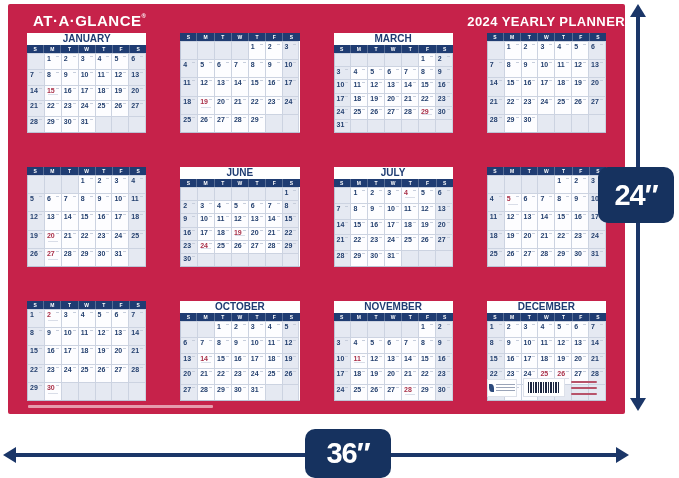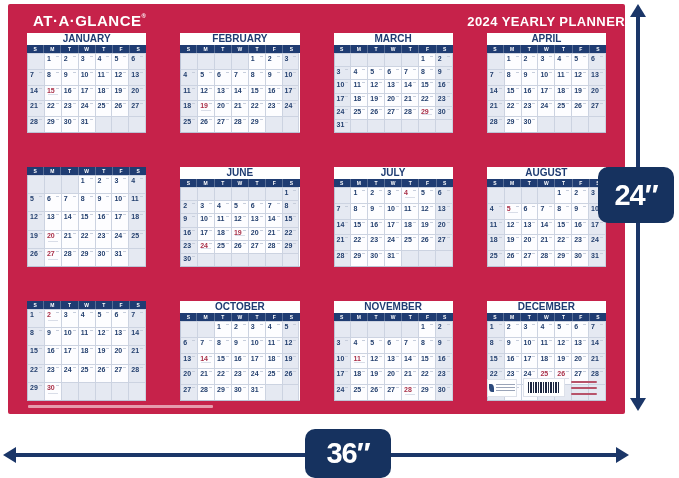--- a/index.html
+++ b/index.html
@@ -197,21 +197,20 @@
           </div>
           <div class="cell">
             <span class="d">31</span>
           </div>
           <div class="cell emp"></div>
           <div class="cell emp"></div>
           <div class="cell we emp"></div>
         </div>
       </div>
       <div class="month">
-        <div class="mname">FEBRUARY</div>
         <div class="dow">
           <span class="dw">S</span>
           <span class="dw">M</span>
           <span class="dw">T</span>
           <span class="dw">W</span>
           <span class="dw">T</span>
           <span class="dw">F</span>
           <span class="dw">S</span>
         </div>
         <div class="mgrid" style="grid-template-rows: repeat(5, 1fr);">
@@ -422,21 +421,20 @@
           </div>
           <div class="cell emp"></div>
           <div class="cell emp"></div>
           <div class="cell emp"></div>
           <div class="cell emp"></div>
           <div class="cell emp"></div>
           <div class="cell we emp"></div>
         </div>
       </div>
       <div class="month">
-        <div class="mname">APRIL</div>
         <div class="dow">
           <span class="dw">S</span>
           <span class="dw">M</span>
           <span class="dw">T</span>
           <span class="dw">W</span>
           <span class="dw">T</span>
           <span class="dw">F</span>
           <span class="dw">S</span>
         </div>
         <div class="mgrid" style="grid-template-rows: repeat(5, 1fr);">
@@ -868,21 +866,20 @@
           </div>
           <div class="cell">
             <span class="d">31</span>
           </div>
           <div class="cell emp"></div>
           <div class="cell emp"></div>
           <div class="cell we emp"></div>
         </div>
       </div>
       <div class="month">
-        <div class="mname">AUGUST</div>
         <div class="dow">
           <span class="dw">S</span>
           <span class="dw">M</span>
           <span class="dw">T</span>
           <span class="dw">W</span>
           <span class="dw">T</span>
           <span class="dw">F</span>
           <span class="dw">S</span>
         </div>
         <div class="mgrid" style="grid-template-rows: repeat(5, 1fr);">

